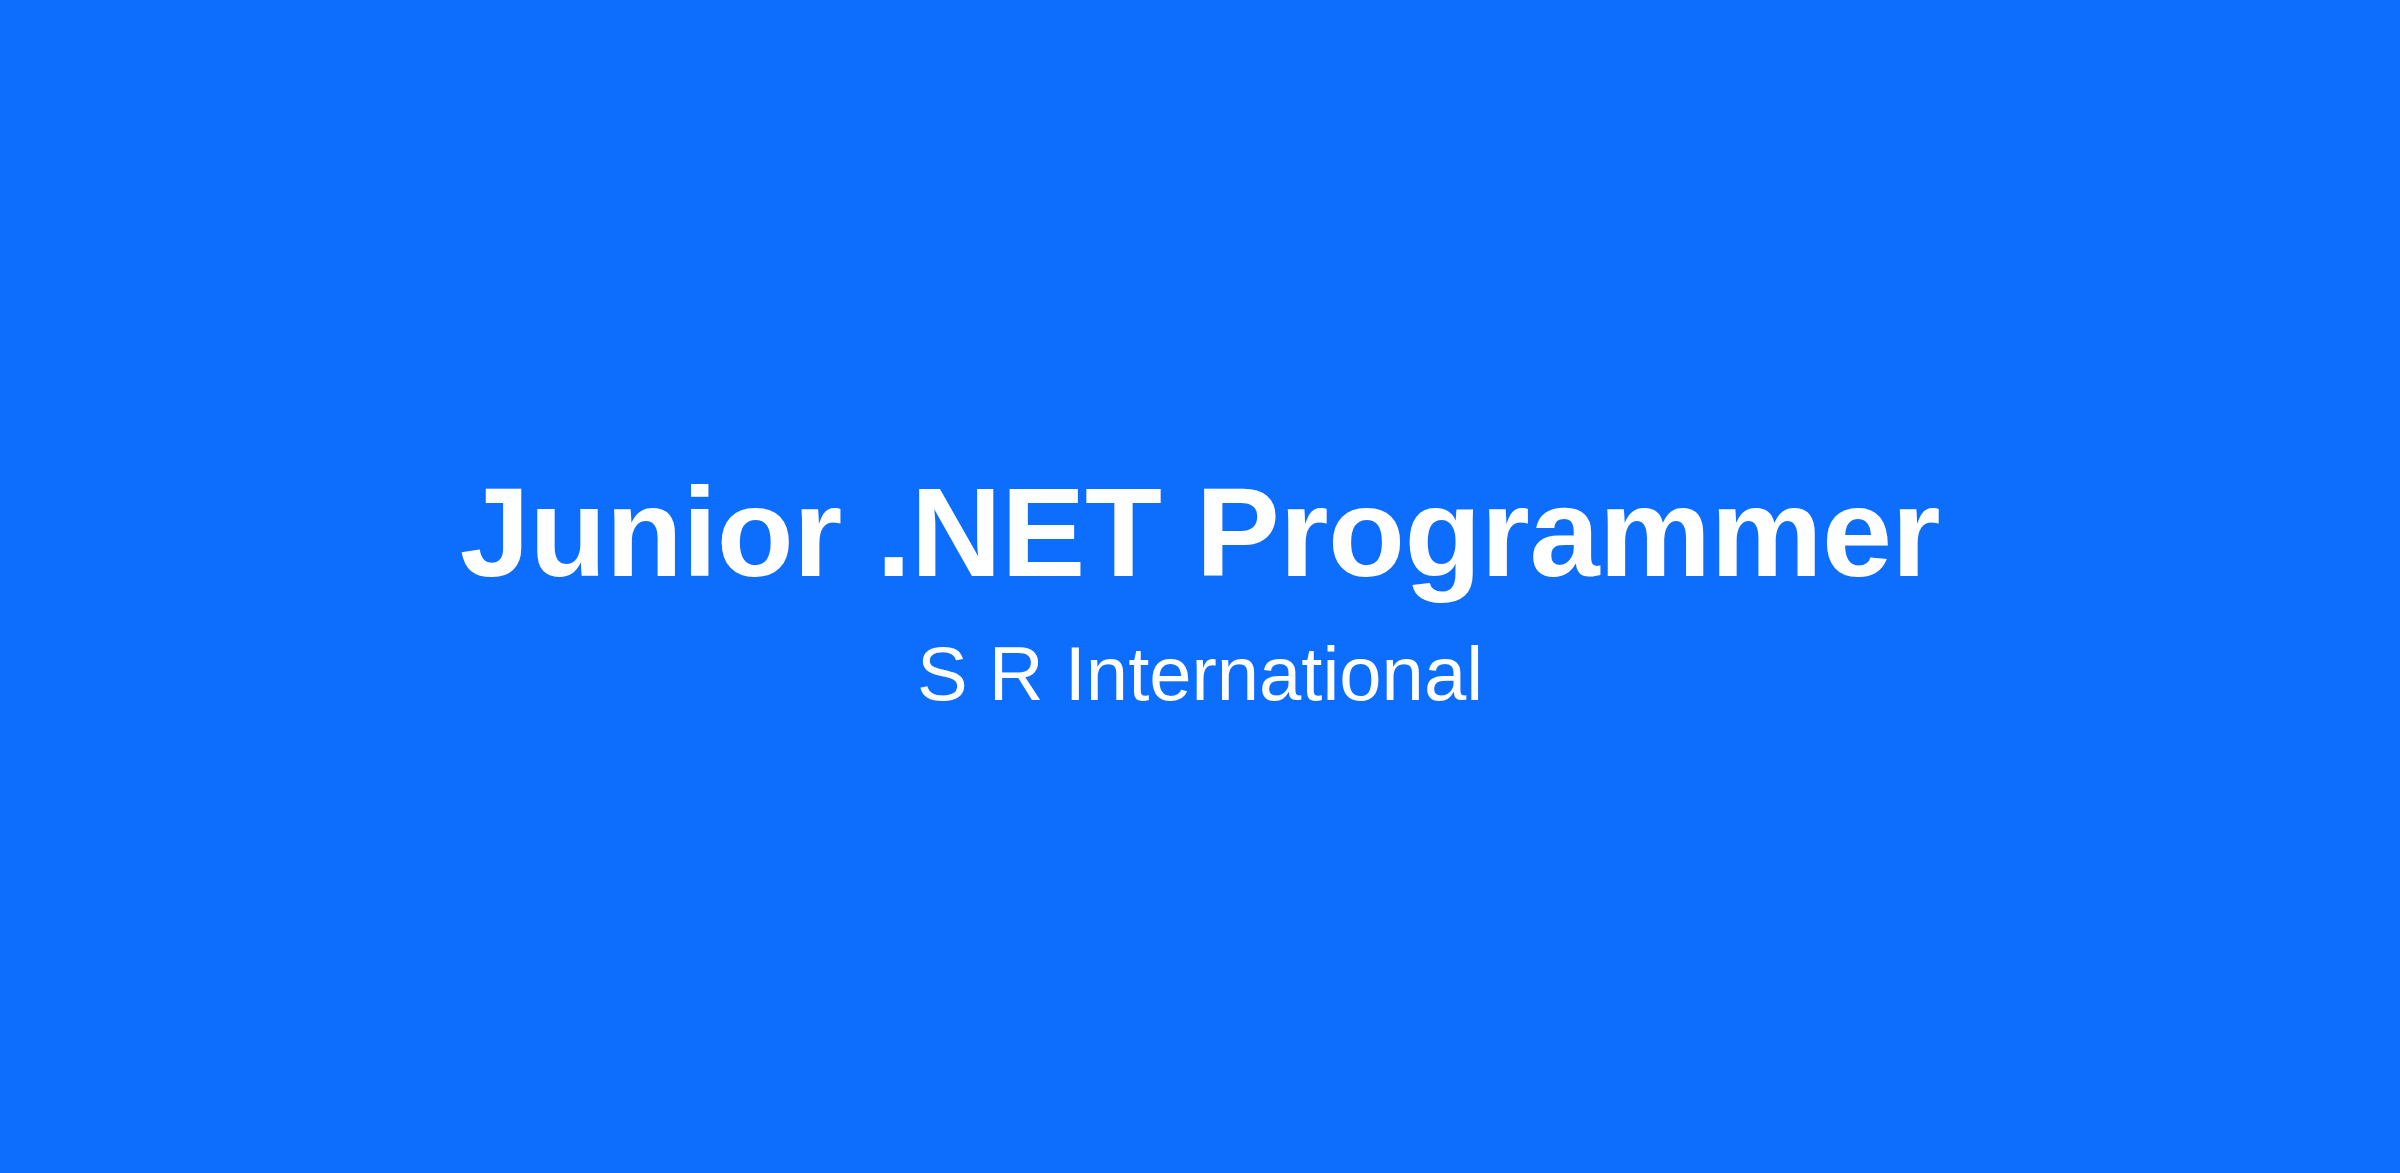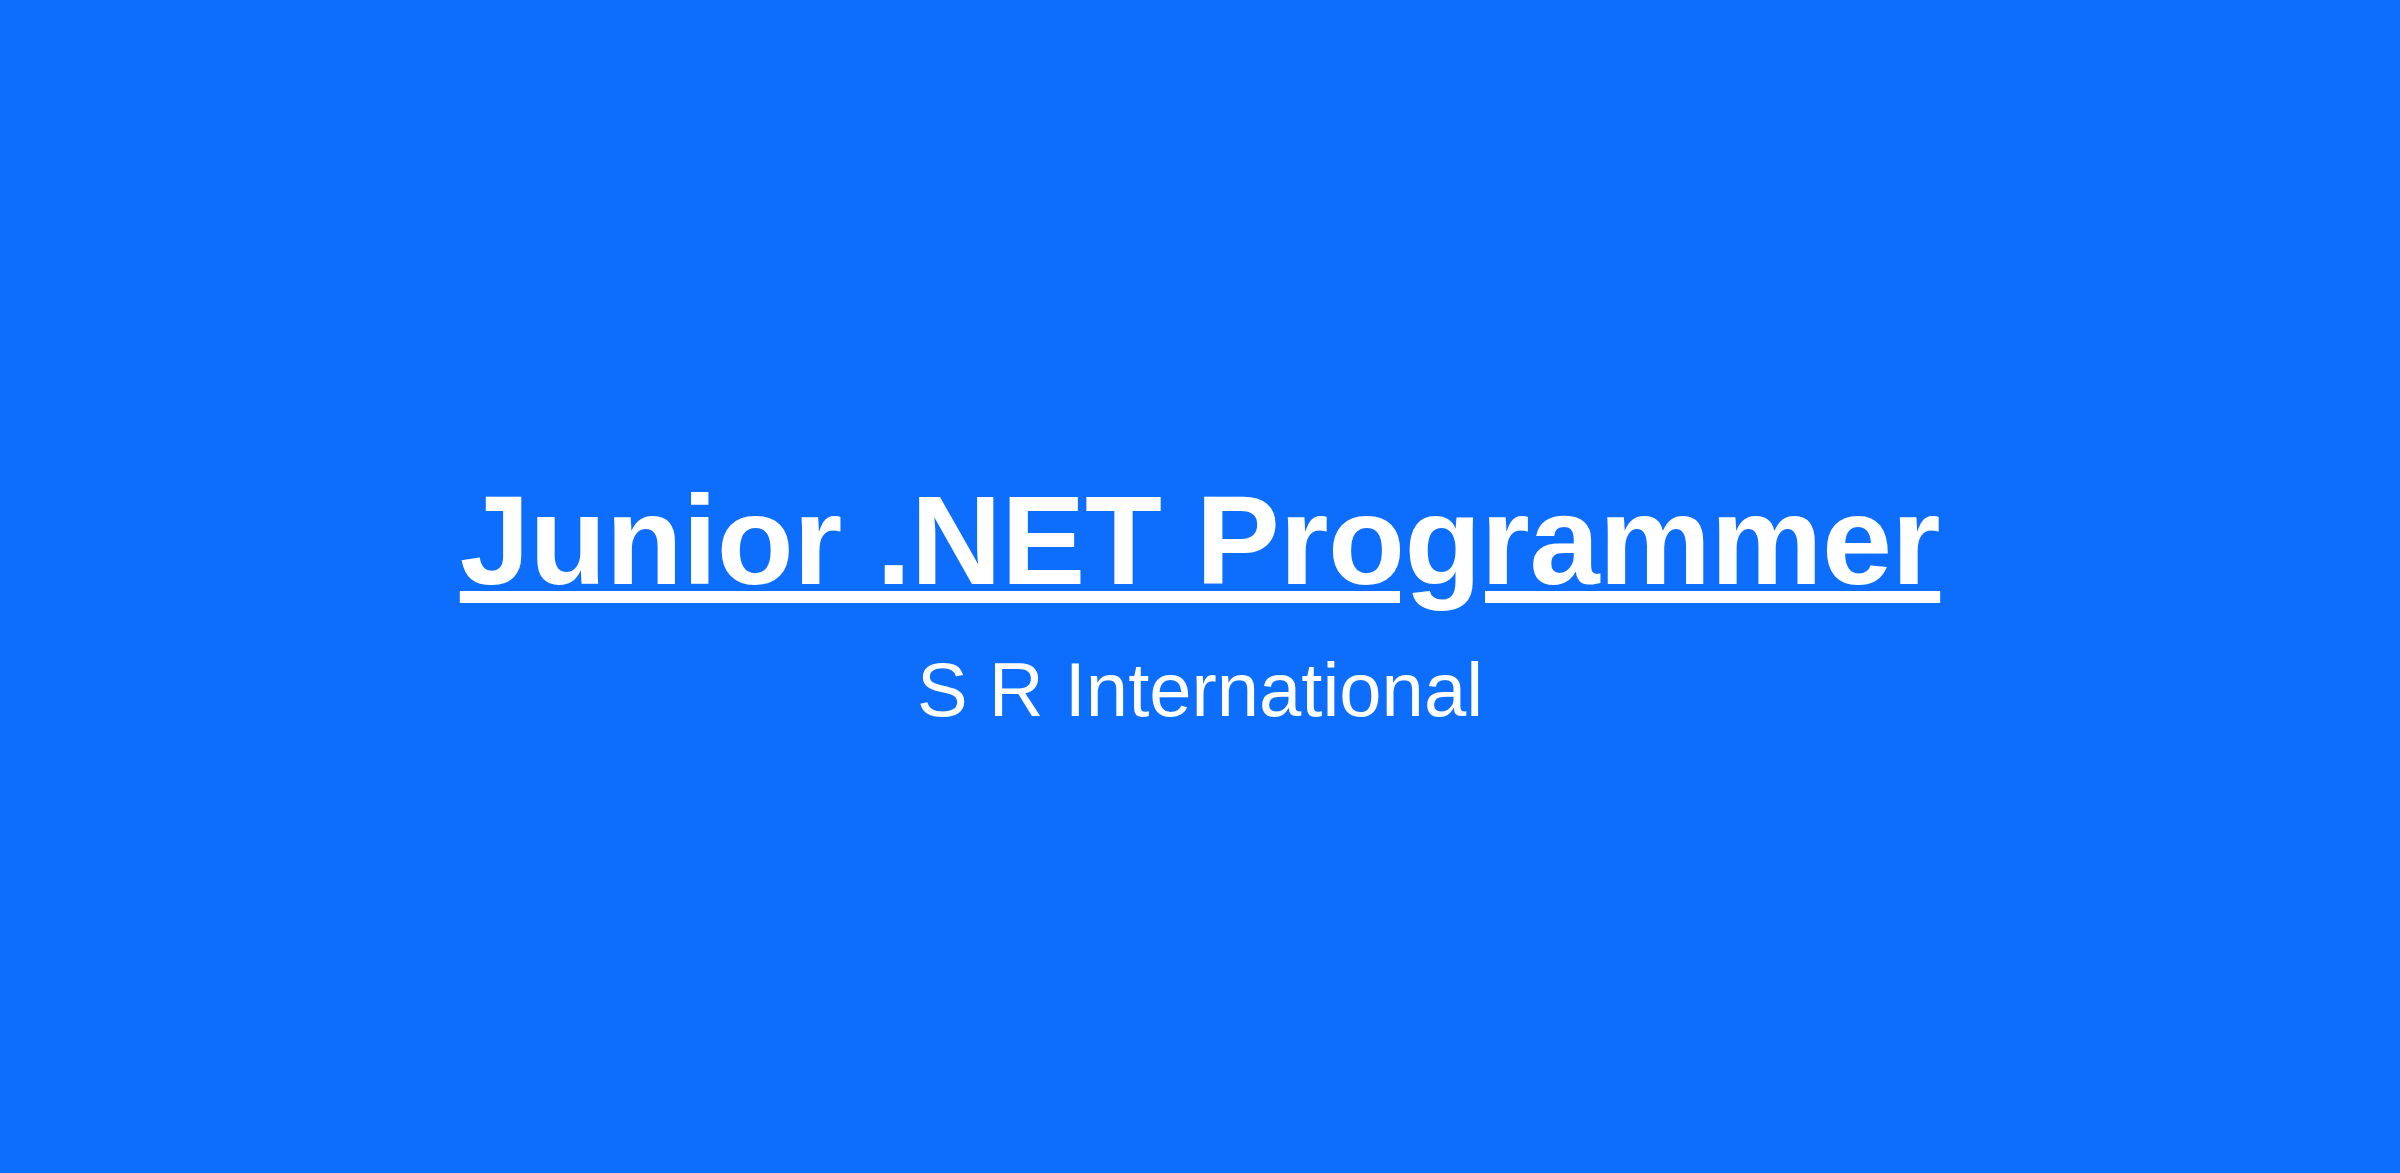--- a/index.html
+++ b/index.html
@@ -39,24 +39,23 @@
     text-align: center;
   }
 
   #job-title {
     font-family: "Liberation Sans", sans-serif;
     font-size: 126px;
     font-weight: 700;
     line-height: 1.0;
     color: #ffffff;
     letter-spacing: -0.5px;
-    margin: 8px;
+    margin: 0;
     padding: 0;
     white-space: nowrap;
-    text-decoration: underline;
   }
 
   #company-name {
     font-family: "Liberation Sans", sans-serif;
     font-size: 76px;
     font-weight: 400;
     line-height: 1.0;
     color: #ffffff;
     letter-spacing: 0px;
     margin: 16px;

